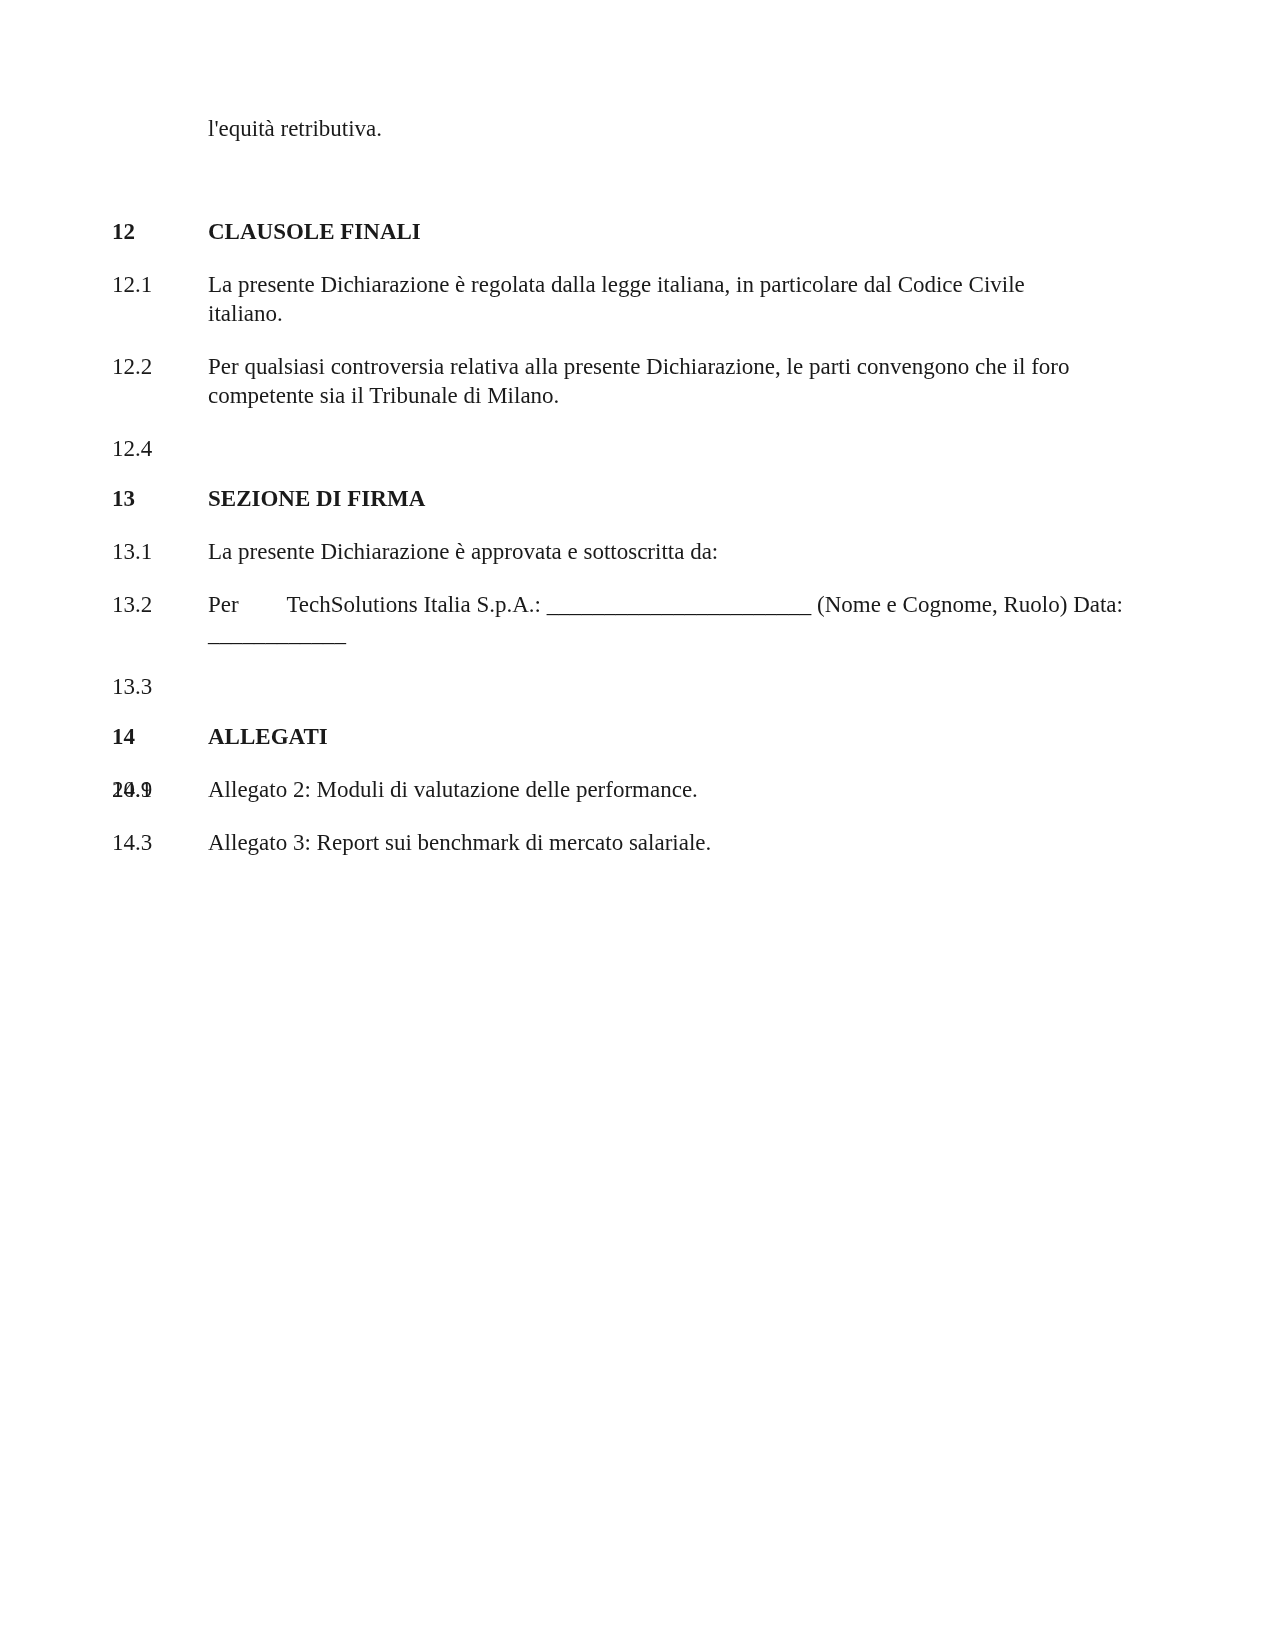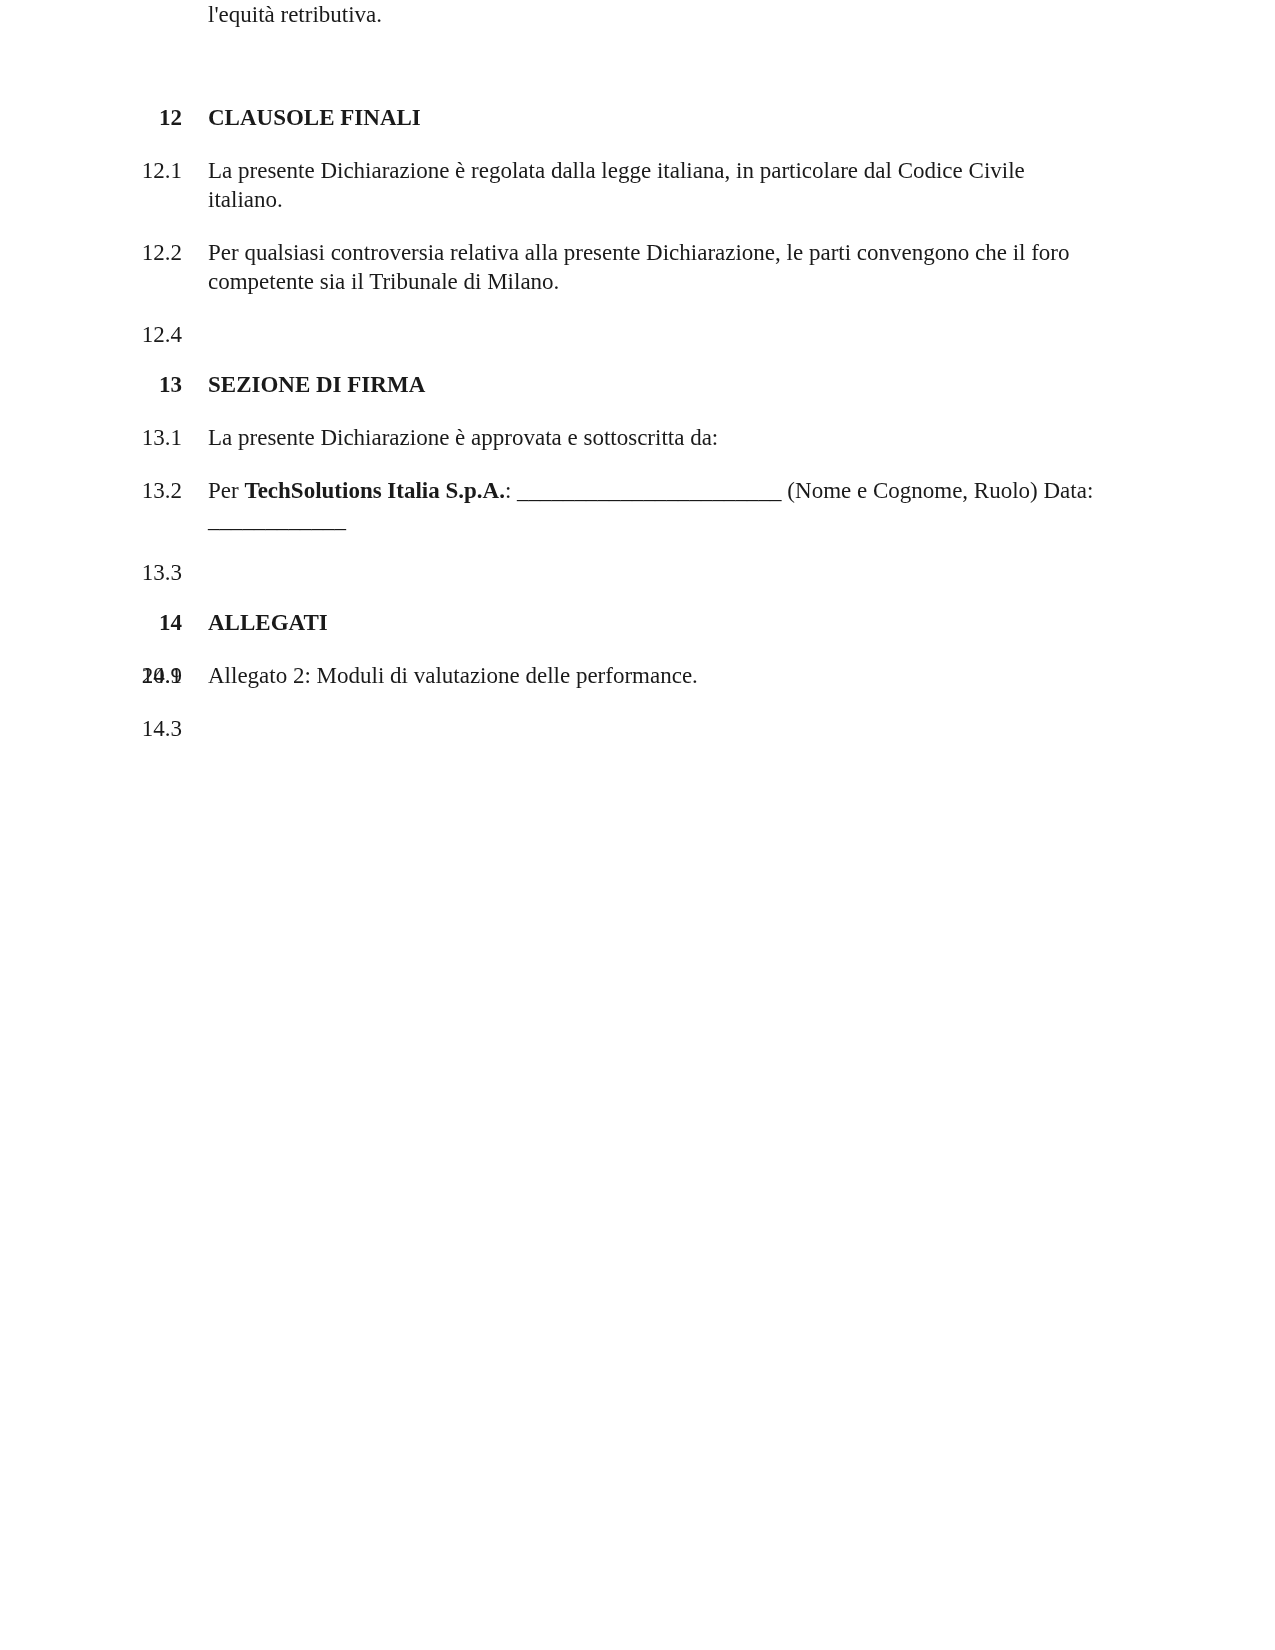--- a/index.html
+++ b/index.html
@@ -13,46 +13,46 @@
     height: 1650px;
     background: #ffffff;
     overflow: hidden;
     font-family: "Liberation Serif", "DejaVu Serif", serif;
     color: #1a1a1a;
   }
   .content {
     position: relative;
     margin-left: 208px;
     width: 940px;
+    padding-top: 114px;
     font-size: 23px;
     line-height: 29px;
   }
   .para {
     position: relative;
     margin: 0 0 24px 0;
   }
   .heading {
     position: relative;
     margin: 74px 0 24px 0;
     font-size: 23px;
     line-height: 29px;
     font-weight: bold;
   }
   .num {
     position: absolute;
     top: 0;
     right: calc(100% + 26px);
     width: 70px;
-    text-align: right;
     white-space: nowrap;
   }
   .txt {
     white-space: pre-line;
   }
-  strong { font-weight: bold; }
+  strong { font-weight: normal; margin-left: 42px; }
 </style>
 </head>
 <body>
 
 <div class="page">
   <div class="content">
 
     <p class="para">
       <span class="txt">l'equità retributiva.</span>
     </p>
@@ -108,16 +108,17 @@
       <span class="num">14.1</span>
     </p>
 
     <p class="para">
       <span class="num">20.9</span>
       <span class="txt">Allegato 2: Moduli di valutazione delle performance.</span>
     </p>
 
     <p class="para">
       <span class="num">14.3</span>
+      <span class="txt">Allegato 3: Report sui benchmark di mercato salariale.</span>
     </p>
 
   </div>
 </div>
 
 </body></html>

